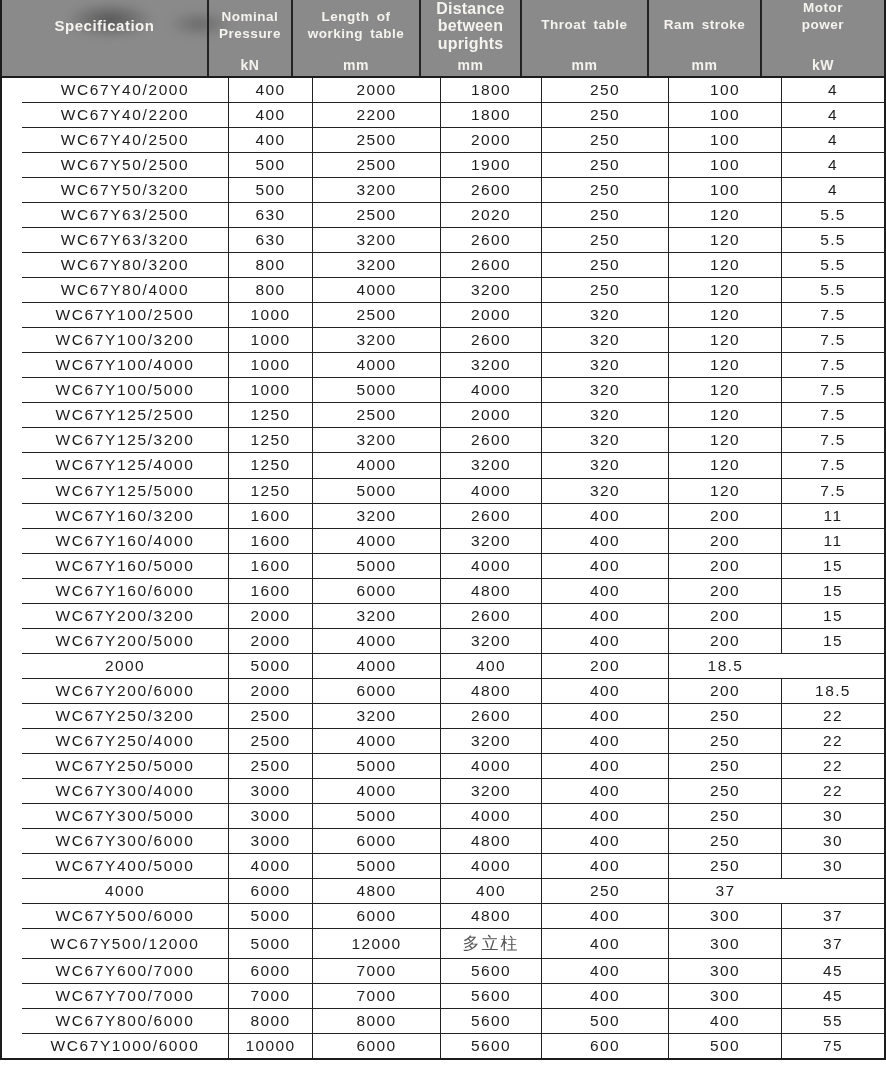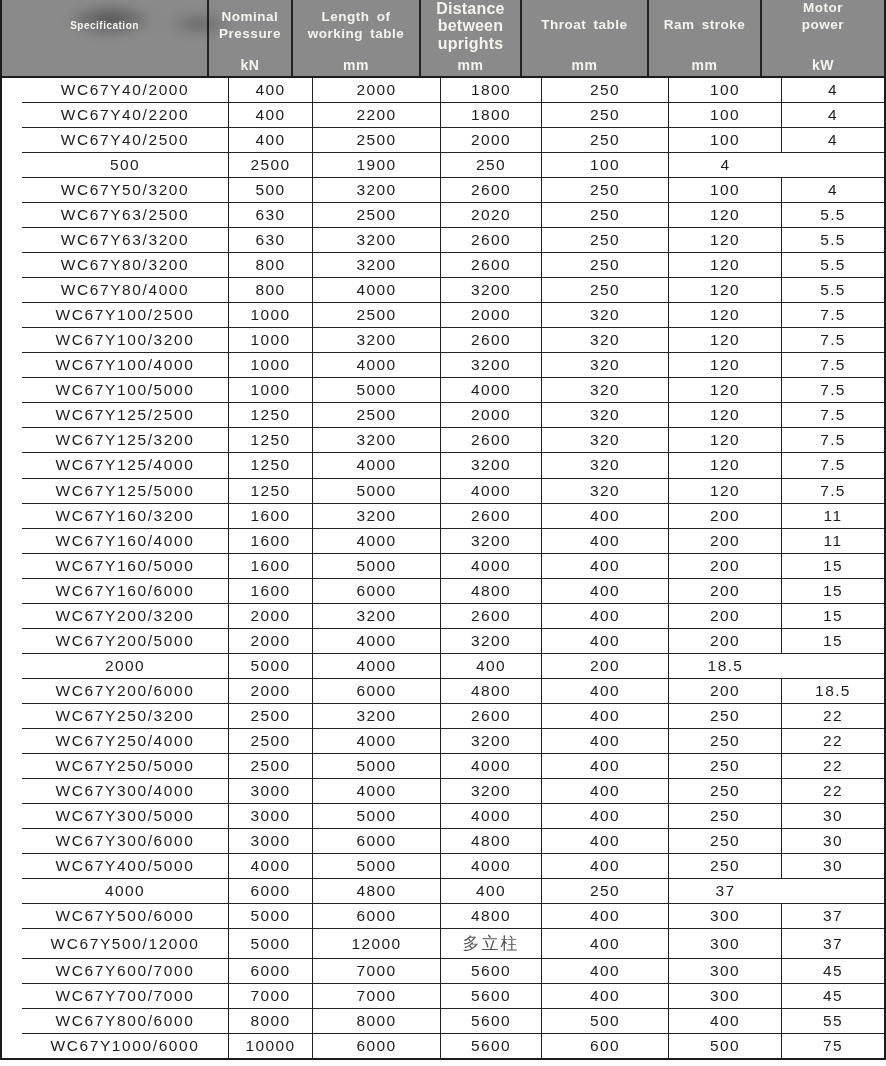--- a/index.html
+++ b/index.html
@@ -43,21 +43,21 @@
     text-align:center;
     white-space:pre-line;
     font-weight:700; font-size:13.5px; line-height:1.25;
     letter-spacing:.5px; word-spacing:3px;
   }
   .hunit {
     flex:0 0 26px;
     display:flex; align-items:center; justify-content:center;
     font-weight:700; font-size:14px; letter-spacing:.5px;
   }
-  .h-spec .hlabel { font-size:10px;text-align:right; }
+  .h-spec .hlabel { font-size:15px;text-align:right; }
   .h-small .hlabel { font-size:16px; line-height:1.08; letter-spacing:.2px; }
   .h-top .hlabel { align-items:flex-start; }
   .smudge {
     position:absolute; left:48px; top:-8px; width:200px; height:56px;
     background:
       radial-gradient(ellipse 62px 26px at 60px 28px, rgba(45,45,45,.55), rgba(45,45,45,0) 72%),
       radial-gradient(ellipse 46px 20px at 150px 32px, rgba(70,70,70,.45), rgba(70,70,70,0) 72%);
     filter:blur(3px);
     z-index:1; pointer-events:none;
   }
@@ -153,20 +153,21 @@
       <div class="trow">
         <div class="tcell spec">WC67Y40/2500</div>
         <div class="tcell">400</div>
         <div class="tcell">2500</div>
         <div class="tcell">2000</div>
         <div class="tcell">250</div>
         <div class="tcell">100</div>
         <div class="tcell">4</div>
       </div>
       <div class="trow">
+        <div class="tcell spec">WC67Y50/2500</div>
         <div class="tcell">500</div>
         <div class="tcell">2500</div>
         <div class="tcell">1900</div>
         <div class="tcell">250</div>
         <div class="tcell">100</div>
         <div class="tcell">4</div>
       </div>
       <div class="trow">
         <div class="tcell spec">WC67Y50/3200</div>
         <div class="tcell">500</div>

